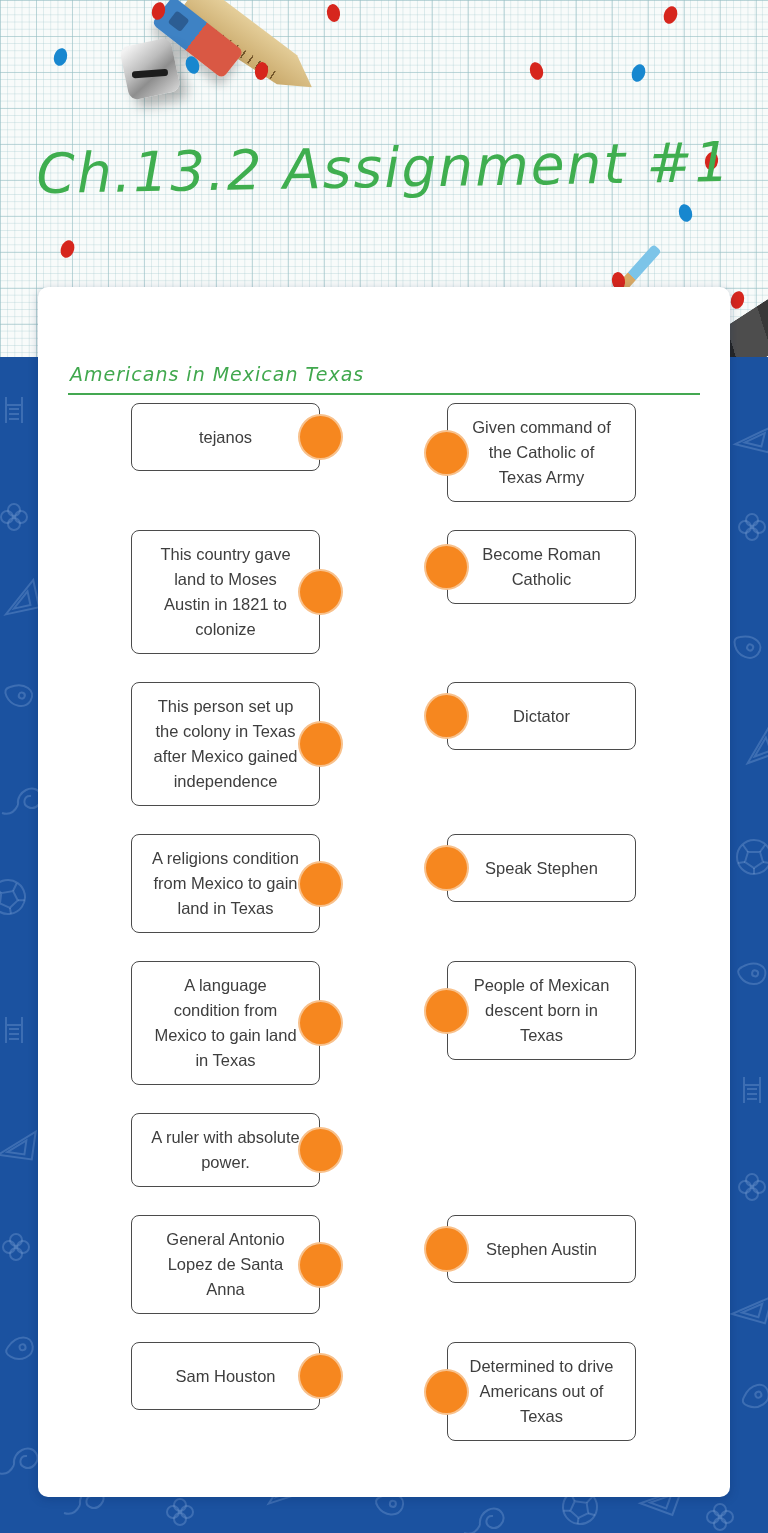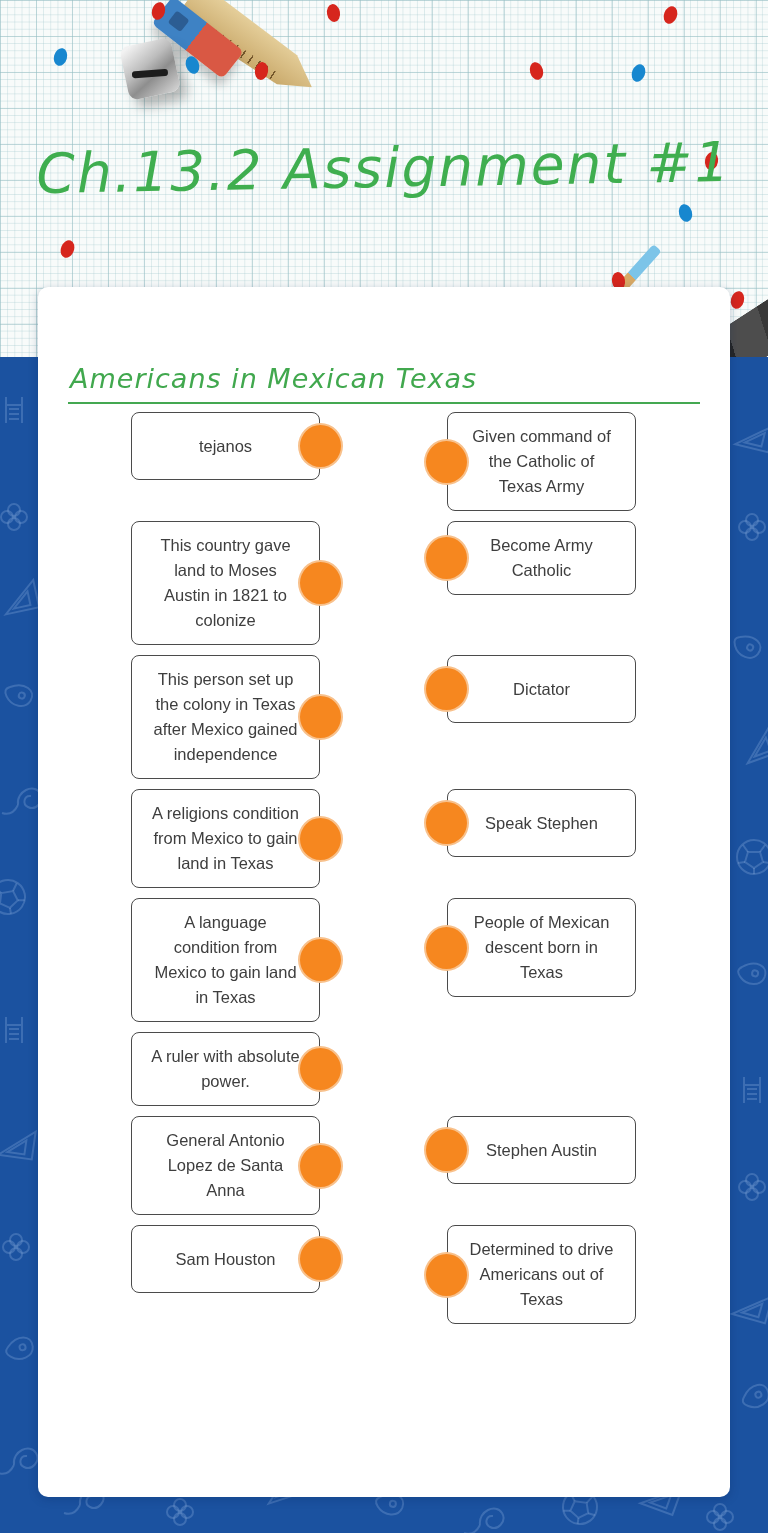--- a/index.html
+++ b/index.html
@@ -81,26 +81,26 @@
 
   
   .card {
     position:absolute; left:38px; top:287px; width:692px; height:1210px;
     background:#ffffff; border-radius:10px; z-index:5;
     box-shadow:0 2px 10px rgba(0,30,80,.25);
     overflow:hidden;
   }
   .card-pad { padding:76px 30px 0 30px; }
   .section-title {
-    margin:0 0 8px 2px; font-size:27px; font-weight:normal; font-style:italic;
+    margin:0 0 8px 2px; font-size:19px; font-weight:normal; font-style:italic;
     letter-spacing:1px; color:#41a84e; font-family:"DejaVu Sans", sans-serif;
   }
   .divider { border:none; border-top:2px solid #44a851; margin:0 0 8px 0; }
 
-  .rows { display:flex; flex-direction:column; gap:10px; padding-top:0; }
+  .rows { display:flex; flex-direction:column; gap:28px; padding-top:0; }
   .match-row { display:flex; align-items:flex-start; gap:127px; margin-left:63px; }
   .match-item { position:relative; width:189px; flex:0 0 189px; }
   .match-box {
     min-height:68px; border:1px solid #4b4b4b; border-radius:8px; background:#fff;
     display:flex; align-items:center; justify-content:center; text-align:center;
     padding:11px 18px; font-size:16.5px; line-height:25px; color:#3e3e3e;
   }
   .match-dot {
     position:absolute; width:45px; height:46px; border-radius:50%;
     background:#f6871f; border:2px solid #f8c18c;
@@ -224,21 +224,21 @@
 
   <div class="match-row">
     <div class="match-item left">
       <div class="match-box">
         <span class="box-text">This country gave land to Moses Austin in 1821 to colonize</span>
       </div>
       <div class="match-dot"></div>
     </div>
     <div class="match-item right">
       <div class="match-box">
-        <span class="box-text">Become Army Catholic</span>
+        <span class="box-text">Become Roman Catholic</span>
       </div>
       <div class="match-dot"></div>
     </div>
   </div>
 
   <div class="match-row">
     <div class="match-item left">
       <div class="match-box">
         <span class="box-text">This person set up the colony in Texas after Mexico gained independence</span>
       </div>

